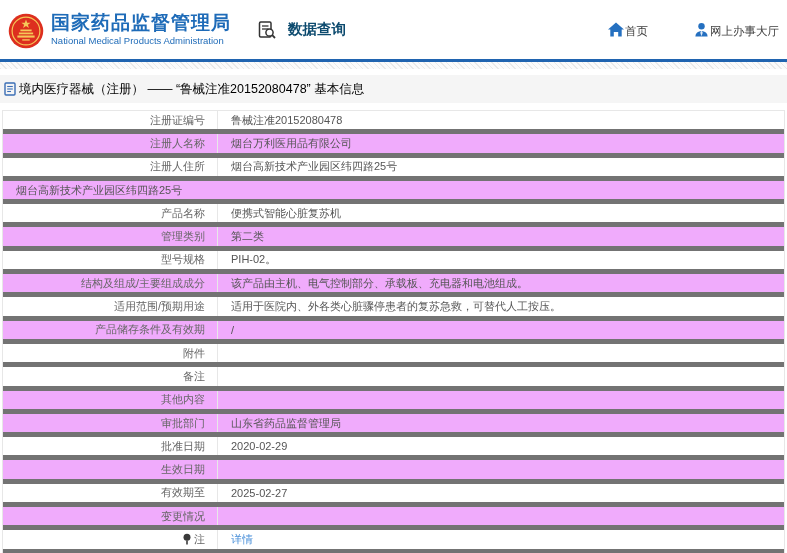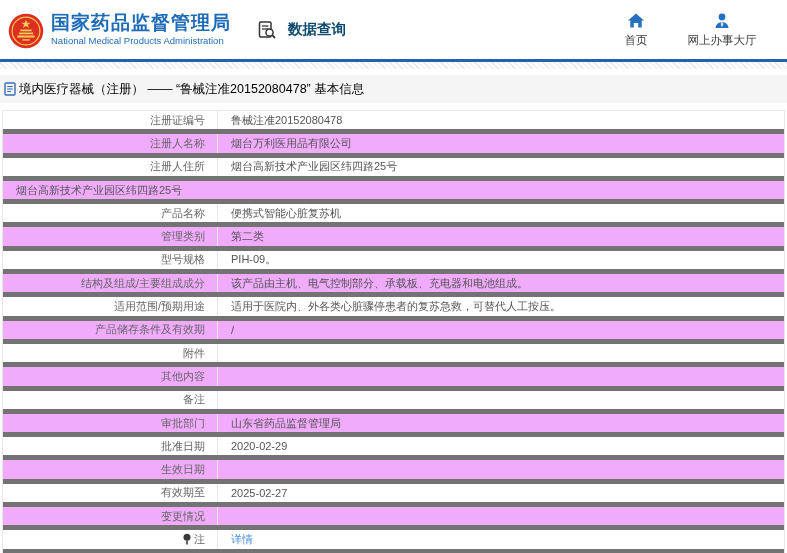--- a/index.html
+++ b/index.html
@@ -1,30 +1,30 @@
 <!DOCTYPE html>
 <html><head>
 <meta charset="utf-8">
 <style>
   * { margin:0; padding:0; box-sizing:border-box; }
   html,body { width:787px; height:553px; overflow:hidden; background:#fff;
     font-family:"Liberation Sans","DejaVu Sans",sans-serif; }
 
   
-  .header { height:62px; display:flex; align-items:center; padding:0 22px 0 8px;
+  .header { height:62px; display:flex; align-items:center; padding:0 8px 0 8px;
     background:#fff; border-bottom:3px solid #2064b0; position:relative; }
   .emblem { width:36px; height:36px; flex:0 0 auto; margin-top:2px; }
   .title-block { margin-left:7px; line-height:1.1; }
   .site-title { color:#1e6bb8; font-size:19px; font-weight:bold; letter-spacing:1px; }
   .site-subtitle { color:#1e6bb8; font-size:9.5px; margin-top:2px; }
   .data-query { display:flex; align-items:center; margin-left:26px; cursor:pointer; }
   .data-query svg { width:20px; height:20px; }
   .data-query-label { font-size:14.5px; color:#0c4a6e; font-weight:bold; margin-left:11px; }
   .header-spacer { flex:1; }
-  .nav-item { display:flex; flex-direction:column; align-items:center; width:86px;
+  .nav-item { display:flex; flex-direction:row; align-items:center; width:86px;
     cursor:pointer; }
   .nav-item .nav-icon { height:18px; }
   .nav-item .nav-label { font-size:11.5px; color:#404040; margin-top:3px; white-space:nowrap; }
 
   .hatch-strip { height:7px; background:repeating-linear-gradient(45deg,
       #e9e9e9 0 1px, #fbfbfb 1px 4px); }
 
   
   .breadcrumb-bar { margin-top:6px; height:28px; background:#f5f5f5;
     display:flex; align-items:center; padding:0 10px 0 4px; }
@@ -131,21 +131,21 @@
     <div class="trow alt">
       <div class="tlabel">
         <span>管理类别</span>
       </div>
       <div class="tvalue">第二类</div>
     </div>
     <div class="trow">
       <div class="tlabel">
         <span>型号规格</span>
       </div>
-      <div class="tvalue">PIH-09。</div>
+      <div class="tvalue">PIH-02。</div>
     </div>
     <div class="trow alt">
       <div class="tlabel">
         <span>结构及组成/主要组成成分</span>
       </div>
       <div class="tvalue">该产品由主机、电气控制部分、承载板、充电器和电池组成。</div>
     </div>
     <div class="trow">
       <div class="tlabel">
         <span>适用范围/预期用途</span>
@@ -157,29 +157,29 @@
         <span>产品储存条件及有效期</span>
       </div>
       <div class="tvalue">/</div>
     </div>
     <div class="trow">
       <div class="tlabel">
         <span>附件</span>
       </div>
       <div class="tvalue"></div>
     </div>
+    <div class="trow">
+      <div class="tlabel">
+        <span>备注</span>
+      </div>
+      <div class="tvalue"></div>
+    </div>
     <div class="trow alt">
       <div class="tlabel">
         <span>其他内容</span>
-      </div>
-      <div class="tvalue"></div>
-    </div>
-    <div class="trow">
-      <div class="tlabel">
-        <span>备注</span>
       </div>
       <div class="tvalue"></div>
     </div>
     <div class="trow alt">
       <div class="tlabel">
         <span>审批部门</span>
       </div>
       <div class="tvalue">山东省药品监督管理局</div>
     </div>
     <div class="trow">

